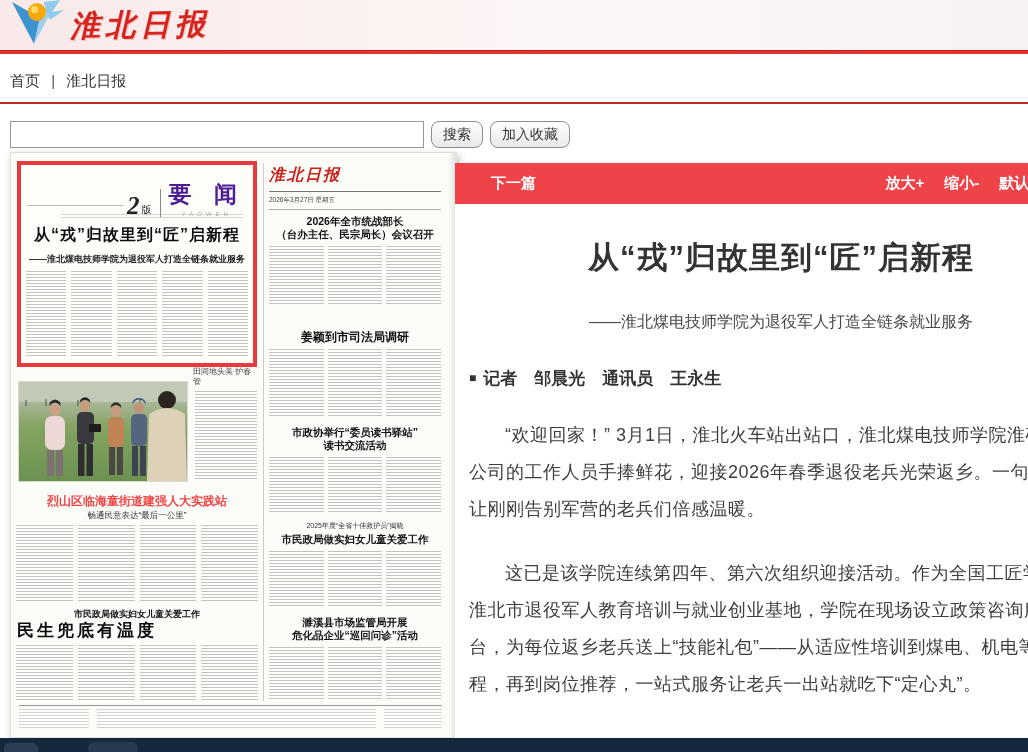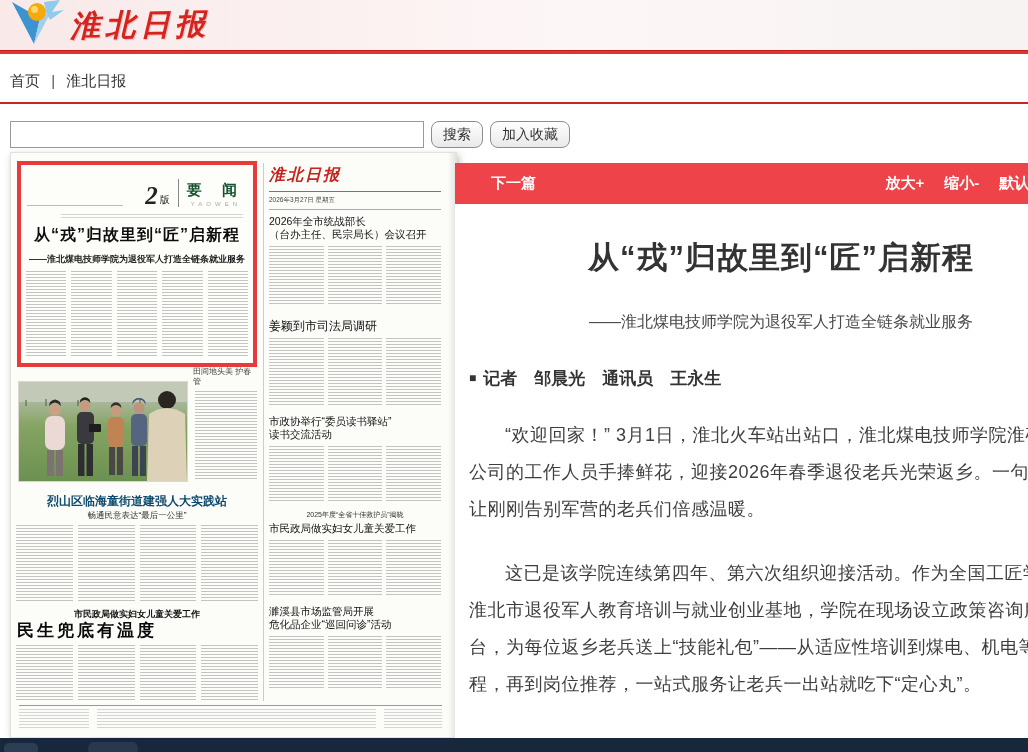--- a/index.html
+++ b/index.html
@@ -48,21 +48,21 @@
 
   .redbox {
     position:absolute; left:6px; top:8px; width:240px; height:206px;
     border:4px solid #e8393b; background:#fdfdfa;
   }
   .np-header { position:absolute; top:14px; right:8px; display:flex; align-items:flex-end; }
   .np-pageno { font-family:"Liberation Serif", serif; font-style:italic; font-weight:bold; font-size:25px; color:#222; line-height:22px; }
   .np-pagesuffix { font-size:10px; color:#222; margin-left:2px; }
   .np-div { width:1px; height:28px; background:#888; margin:0 8px 0 8px; }
   .np-section-wrap { display:flex; flex-direction:column; align-items:center; }
-  .np-section { font-size:15px; font-weight:bold; color:#14532d; letter-spacing:8px; white-space:nowrap; }
+  .np-section { font-size:23px; font-weight:bold; color:#4c1d95; letter-spacing:8px; white-space:nowrap; }
   .np-pinyin { font-size:6px; color:#aaa; letter-spacing:4px; margin-top:1px; }
   .np-headrule { position:absolute; top:40px; left:6px; width:96px; height:1px; background:#bbb; }
   .np-infoline { position:absolute; top:49px; left:40px; right:10px; height:4px; }
 
   .np-h1 { position:absolute; top:60px; left:0; width:100%; text-align:center;
     font-size:16px; font-weight:800; color:#0d0d0d; letter-spacing:1px; }
   .np-h1sub { position:absolute; top:88px; left:0; width:100%; text-align:center;
     font-size:9px; font-weight:700; color:#222; }
   .np-cols { position:absolute; left:5px; right:5px; display:flex; gap:5px; }
   .col { flex:1; }
@@ -70,34 +70,34 @@
   .sim-lt { background-image:repeating-linear-gradient(to bottom,#9a9a9a 0,#9a9a9a 1px,transparent 1px,transparent 3px); opacity:.4; }
 
   .np-masthead { position:absolute; left:258px; top:12px; width:172px; }
   .np-masthead .mh-text { font-family:"Liberation Serif", serif; font-weight:bold; font-style:italic;
     font-size:16px; color:#c9211c; letter-spacing:2px; }
   .np-masthead .mh-rule { height:1px; background:#777; margin-top:5px; }
   .np-masthead .mh-date { font-size:6.5px; color:#444; margin-top:4px; }
   .np-masthead .mh-rule2 { height:1px; background:#aaa; margin-top:4px; }
 
   .np-right { position:absolute; left:258px; top:62px; width:172px; }
-  .np-a-title { font-weight:400; color:#111; font-size:10.5px; line-height:13px; }
+  .np-a-title { text-align:center; font-weight:700; color:#111; font-size:10.5px; line-height:13px; }
   .np-a-title.big { font-size:12px; }
   .np-a-kicker { text-align:center; font-size:7px; color:#333; margin-bottom:2px; }
   .np-a-cols { display:flex; gap:4px; margin-top:5px; }
 
   .photo-title { position:absolute; left:182px; top:214px; width:62px; text-align:left;
     font-size:8px; color:#444; line-height:10px; }
   .np-photo { position:absolute; left:7px; top:228px; width:170px; height:101px;
     border:1px solid #d8d8d0; }
   .np-photo svg { display:block; }
   .photo-sidecol { position:absolute; left:184px; top:238px; width:62px; height:88px; }
 
   .np-l1-title { position:absolute; left:6px; top:340px; width:240px; text-align:center;
-    font-size:12px; font-weight:800; color:#0c4a6e; }
+    font-size:12px; font-weight:800; color:#ef4444; }
   .np-l1-sub { position:absolute; left:6px; top:357px; width:240px; text-align:center;
     font-size:8.5px; color:#333; }
   .np-l2-kicker { position:absolute; left:6px; top:455px; width:240px; text-align:center;
     font-size:9px; font-weight:700; color:#111; }
   .np-l2-title { position:absolute; left:6px; top:466px; width:240px; 
     font-size:17px; font-weight:800; color:#0a0a0a; letter-spacing:3px; }
 
   .np-footer { position:absolute; left:8px; right:14px; top:552px; height:26px;
     border-top:1px solid #999; display:flex; gap:8px; padding-top:3px; }
   .np-footer .f-left { width:70px; height:20px; }
@@ -192,21 +192,21 @@
 
     <div class="np-right">
       <div class="np-a-title">2026年全市统战部长</div>
       <div class="np-a-title">（台办主任、民宗局长）会议召开</div>
       <div class="np-a-cols" style="height:60px;">
         <div class="col sim"></div>
           <div class="col sim"></div>
           <div class="col sim"></div>
       </div>
 
-      <div class="np-a-title big" style="margin-top:14px;">姜颖到市司法局调研</div>
+      <div class="np-a-title big" style="margin-top:25px;">姜颖到市司法局调研</div>
       <div class="np-a-cols" style="height:68px;">
         <div class="col sim"></div>
           <div class="col sim"></div>
           <div class="col sim"></div>
       </div>
 
       <div class="np-a-title" style="margin-top:9px;">市政协举行“委员读书驿站”</div>
       <div class="np-a-title">读书交流活动</div>
       <div class="np-a-cols" style="height:56px;">
         <div class="col sim"></div>

